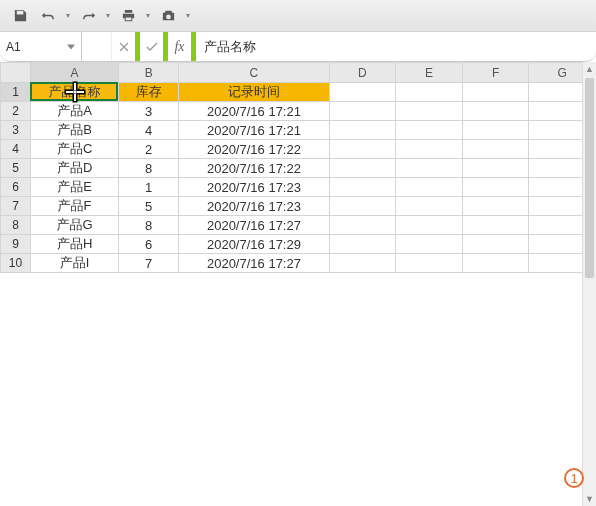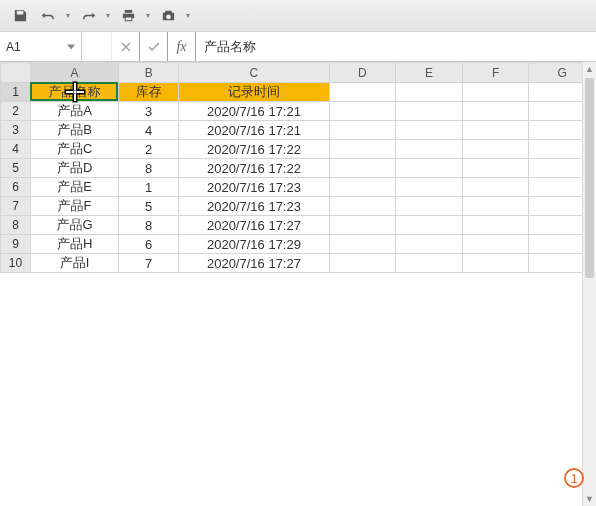--- a/index.html
+++ b/index.html
@@ -36,20 +36,21 @@
   .qat-btn svg { width: 15px; height: 15px; }
   .qat-drop { width:8px; display:flex; align-items:center; justify-content:center; color:#888; font-size:8px;}
 
   
   .fbar {
     height: 30px;
     border-bottom: 1px solid #ccc;
     display: flex;
     align-items: stretch;
     background: #fff;
+    border-radius: 10px;
   }
   .name-box {
     width: 82px;
     border-right: 1px solid #ccc;
     display: flex;
     align-items: center;
     padding: 0 6px;
     font-size: 12px;
     color: #333;
     position: relative;
@@ -64,21 +65,21 @@
     border-right: 4px solid transparent;
     border-top: 5px solid #888;
   }
   .fx-gap { width: 30px; border-right:1px solid #eee; }
   .fx-btn {
     width: 28px;
     display: flex;
     align-items: center;
     justify-content: center;
     color: #999;
-    border-right: 1px solid #84cc16;
+    border-right: 5px solid #84cc16;
   }
   .fx-btn.fx { font-style: italic; font-family: "Times New Roman", serif; font-size:14px; color:#666;}
   .fx-input {
     flex: 1;
     display: flex;
     align-items: center;
     padding: 0 8px;
     font-size: 13px;
     color: #333;
   }

